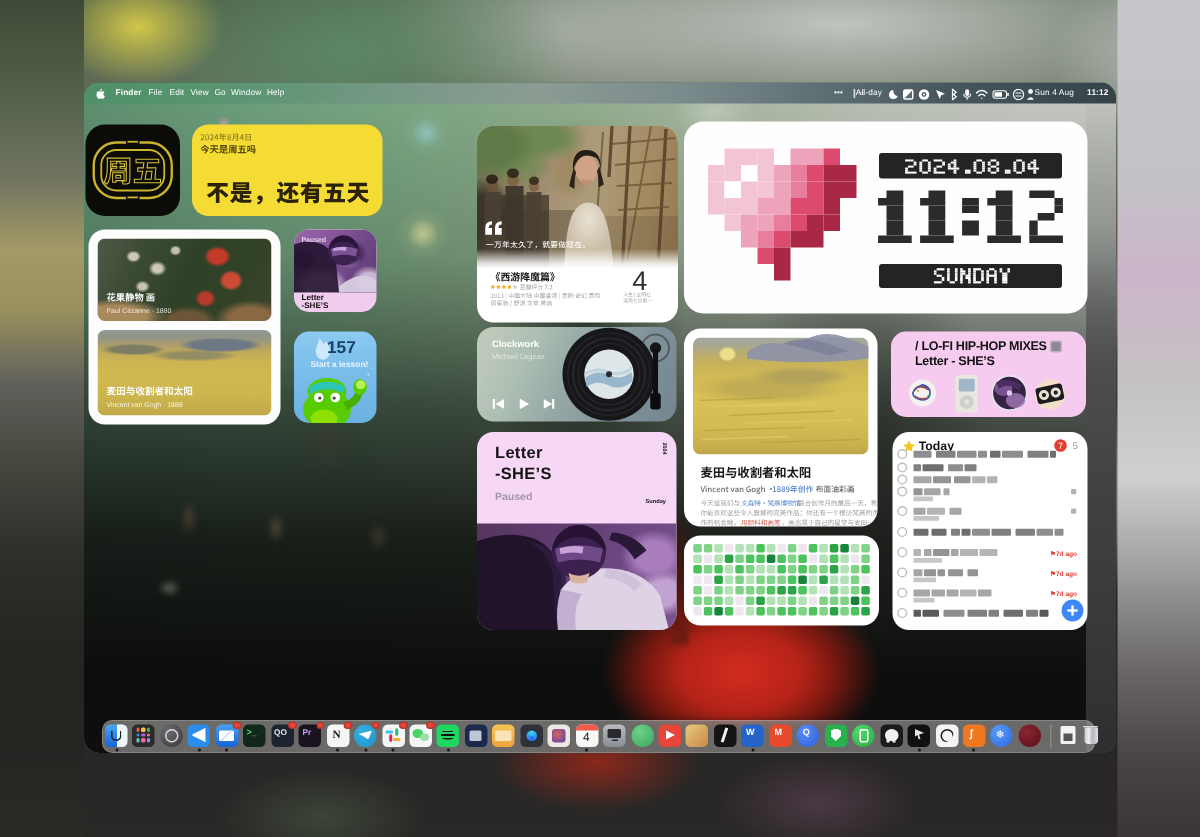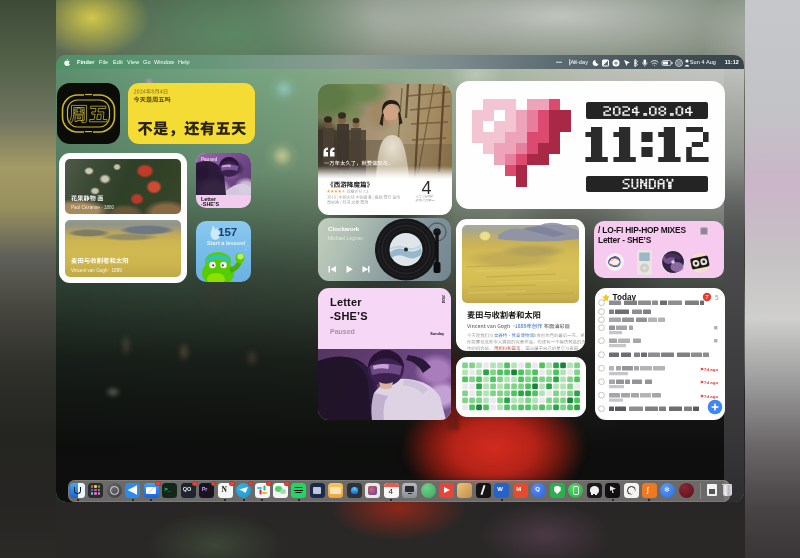--- a/index.html
+++ b/index.html
@@ -640,21 +640,21 @@
           <rect x="111.2" y="47.6" width="5.7" height="5.7" rx="1.2" fill="#4cc35c"></rect>
           <rect x="118.2" y="5.6" width="5.7" height="5.7" rx="1.2" fill="#7fd386"></rect>
           <rect x="118.2" y="12.6" width="5.7" height="5.7" rx="1.2" fill="#7fd386"></rect>
           <rect x="118.2" y="19.6" width="5.7" height="5.7" rx="1.2" fill="#4cc35c"></rect>
           <rect x="118.2" y="26.6" width="5.7" height="5.7" rx="1.2" fill="#eee7ef"></rect>
           <rect x="118.2" y="33.6" width="5.7" height="5.7" rx="1.2" fill="#2ba346"></rect>
           <rect x="118.2" y="40.6" width="5.7" height="5.7" rx="1.2" fill="#4cc35c"></rect>
           <rect x="118.2" y="47.6" width="5.7" height="5.7" rx="1.2" fill="#2ba346"></rect>
         </svg></div>
       <div class="w" style="left:594px;top:221px;width:130px;height:57px;background:#f7cbf0;border-radius:10px">
-        <div class="a" style="left:4px;top:4px;color:#141414;font-size:8.4px;font-weight:700;letter-spacing:-.2px">/ LO-FI HIP-HOP MIXES<br>Letter - SHE’S</div>
+        <div class="a" style="left:16px;top:4px;color:#141414;font-size:8.4px;font-weight:700;letter-spacing:-.2px">/ LO-FI HIP-HOP MIXES<br>Letter - SHE’S</div>
         <div class="a" style="left:106px;top:6px;width:8px;height:8px;background:#b9b4be;border-radius:1.5px">
           <div style="position:absolute;left:1.2px;top:1.2px;width:5.6px;height:5.6px;background:#8d8894;border-radius:1px"></div>
         </div>
         <svg class="a" style="left:0;top:0" width="130" height="57" viewBox="0 0 130 57">
           <circle cx="21" cy="41" r="9" fill="#f4f2ee"></circle>
           <path d="M14.5 41 q2 -5.5 7 -4.5 q5 1 4.5 5 q-.5 4.5 -6 4 q-5 -.8 -5.5 -4.5 q2 -4 6.5 -5.5 q4.5 1 5 4.5" fill="none" stroke="#3f55a8" stroke-width="1.1"></path>
           <path d="M17 37.5 q4.5 -1.5 8 1.5 M16 43 q4 3 8.5 1" fill="none" stroke="#b84848" stroke-width="0.9"></path>
           <circle cx="18" cy="39.5" r="0.8" fill="#d8b83a"></circle>
           <circle cx="25" cy="43" r="0.8" fill="#3a9a58"></circle>
           <rect x="43" y="29" width="15" height="25" rx="2.5" fill="#e8e6e0"></rect>

